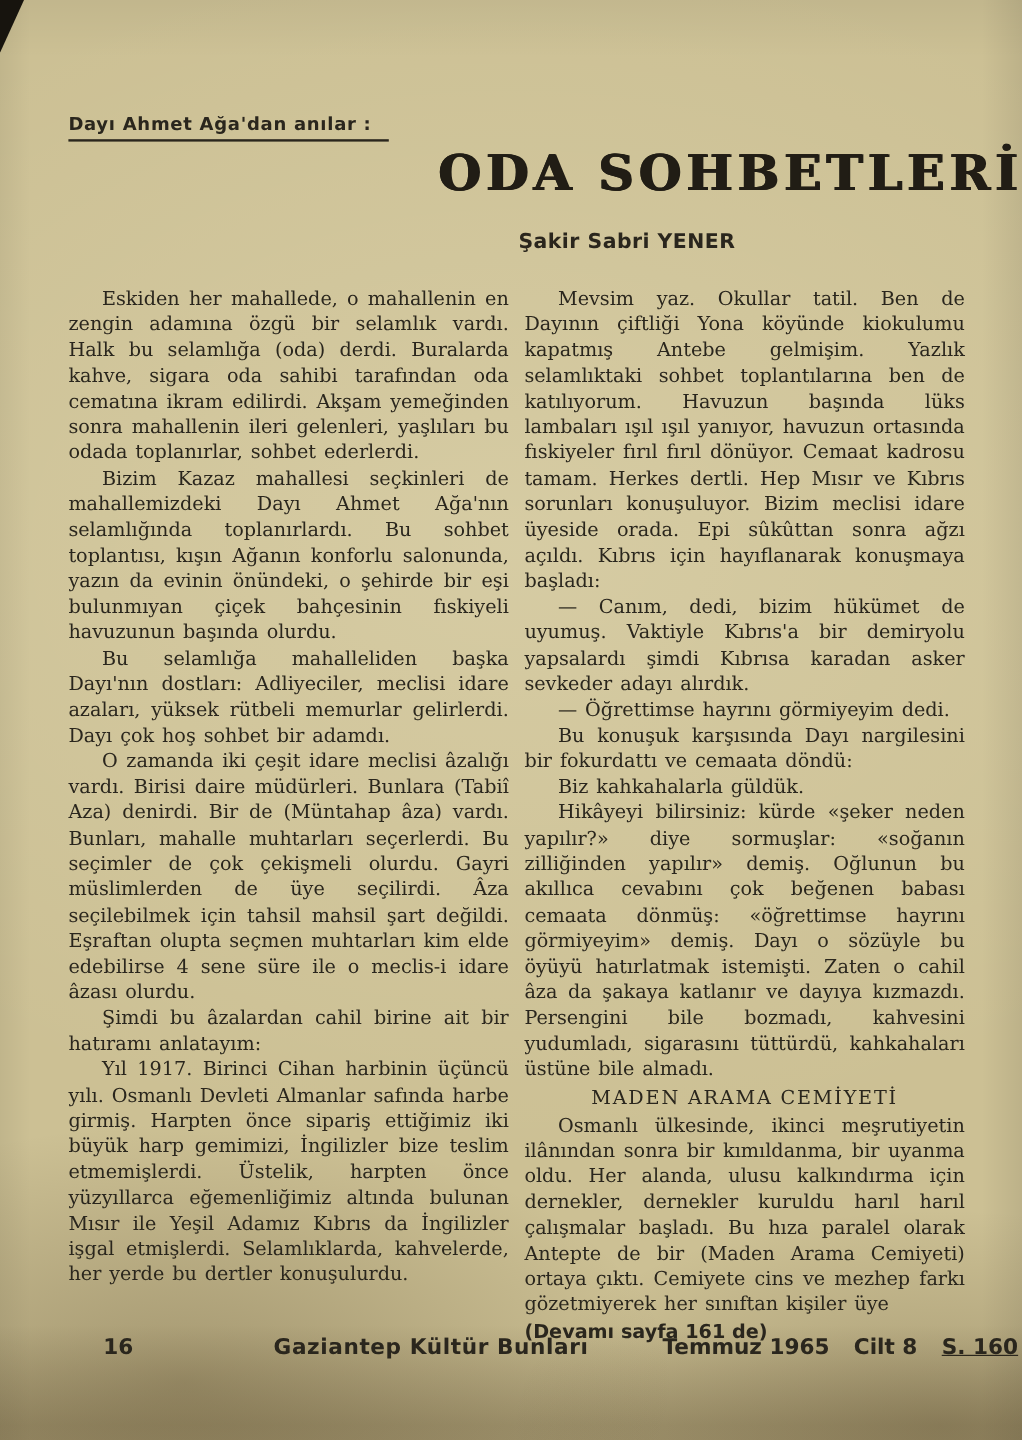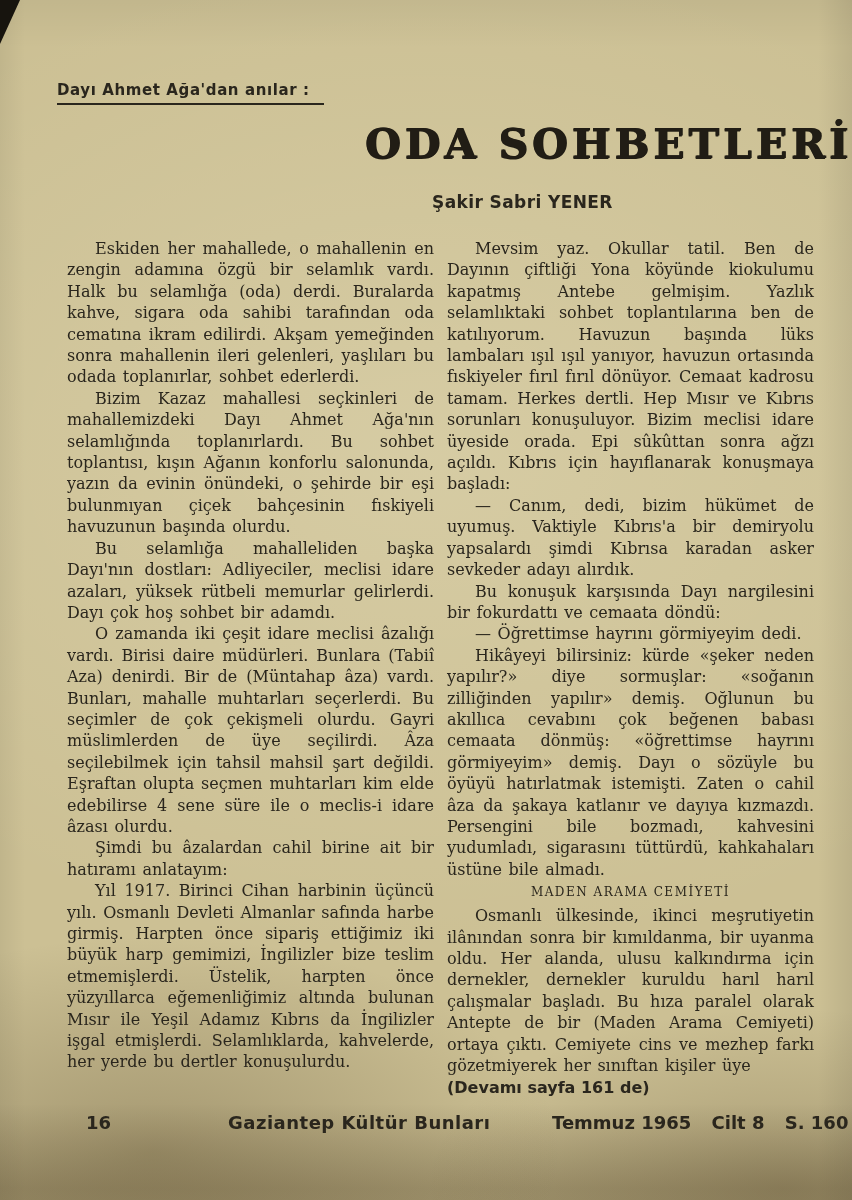--- a/index.html
+++ b/index.html
@@ -17,21 +17,21 @@
       var(--paper, #ccc094);
     color: var(--ink, #2a261d);
     font-family: "DejaVu Serif", serif;
   }
   .corner-mark {
     position: absolute; top: 0; left: 0;
     width: 20px; height: 44px;
     background: #17140e;
     clip-path: polygon(0 0, 100% 0, 0 100%);
   }
-  .kicker-wrap { position: absolute; top: 80px; left: 57px; }
+  .kicker-wrap { position: absolute; top: 93px; left: 57px; }
   .kicker {
     display: inline-block;
     font-family: "DejaVu Sans", sans-serif;
     font-weight: bold;
     font-size: 15px;
     letter-spacing: 0.6px;
     padding-bottom: 4px;
     padding-right: 14px;
     border-bottom: 2.5px solid var(--ink, #2a261d);
   }
@@ -52,34 +52,33 @@
     font-family: "DejaVu Sans", sans-serif;
     font-weight: bold;
     font-size: 17px;
     letter-spacing: 0.4px;
   }
   .columns {
     position: absolute; top: 238px; left: 57px;
     width: 748px;
     display: flex;
     gap: 13px;
-    margin-left: 10px;
   }
   .col { width: 367px; }
   .block-p {
     margin: 0;
     font-size: 16px;
     line-height: 21.4px;
     text-align: justify;
     text-indent: 28px;
     word-spacing: 1.5px;
   }
   .block-h2 {
     margin: 1px 0 1px 0;
-    font-size: 12px;
+    font-size: 16px;
     font-weight: normal;
     letter-spacing: 1.5px;
     text-align: center;
     text-indent: 0;
     line-height: 23px;
   }
   .block-center-bold {
     margin: 1px 0 0 0;
     font-family: "DejaVu Sans", sans-serif;
     font-weight: bold;
@@ -91,21 +90,21 @@
   .footer {
     position: absolute; top: 1112px; left: 0; width: 852px; height: 30px;
     font-family: "DejaVu Sans", sans-serif;
     font-weight: bold;
     font-size: 18px;
   }
   .footer .page-number { position: absolute; left: 86px; }
   .footer .publisher   { position: absolute; left: 228px; letter-spacing: 0.5px; }
   .footer .issue       { position: absolute; left: 552px; }
   .footer .issue span  { margin-right: 14px; }
-  .footer .issue span:last-child { margin-right: 0; }
+  .footer .issue span:last-child { margin-right: 0; text-decoration: underline; }
 </style>
 </head>
 <body>
 
 <div class="page" style="--paper: #ccc094; --ink: #2a261d;">
 
   <div class="corner-mark"></div>
 
   <div class="kicker-wrap">
     <span class="kicker">Dayı Ahmet Ağa'dan anılar :</span>
@@ -120,22 +119,23 @@
         <p class="block-p">Eskiden her mahallede, o mahallenin en zengin adamına özgü bir selamlık vardı. Halk bu selamlığa (oda) derdi. Buralarda kahve, sigara oda sahibi tarafından oda cematına ikram edilirdi. Akşam yemeğinden sonra mahallenin ileri gelenleri, yaşlıları bu odada toplanırlar, sohbet ederlerdi.</p>
         <p class="block-p">Bizim Kazaz mahallesi seçkinleri de mahallemizdeki Dayı Ahmet Ağa'nın selamlığında toplanırlardı. Bu sohbet toplantısı, kışın Ağanın konforlu salonunda, yazın da evinin önündeki, o şehirde bir eşi bulunmıyan çiçek bahçesinin fıskiyeli havuzunun başında olurdu.</p>
         <p class="block-p">Bu selamlığa mahalleliden başka Dayı'nın dostları: Adliyeciler, meclisi idare azaları, yüksek rütbeli memurlar gelirlerdi. Dayı çok hoş sohbet bir adamdı.</p>
         <p class="block-p">O zamanda iki çeşit idare meclisi âzalığı vardı. Birisi daire müdürleri. Bunlara (Tabiî Aza) denirdi. Bir de (Müntahap âza) vardı. Bunları, mahalle muhtarları seçerlerdi. Bu seçimler de çok çekişmeli olurdu. Gayri müslimlerden de üye seçilirdi. Âza seçilebilmek için tahsil mahsil şart değildi. Eşraftan olupta seçmen muhtarları kim elde edebilirse 4 sene süre ile o meclis-i idare âzası olurdu.</p>
         <p class="block-p">Şimdi bu âzalardan cahil birine ait bir hatıramı anlatayım:</p>
         <p class="block-p">Yıl 1917. Birinci Cihan harbinin üçüncü yılı. Osmanlı Devleti Almanlar safında harbe girmiş. Harpten önce sipariş ettiğimiz iki büyük harp gemimizi, İngilizler bize teslim etmemişlerdi. Üstelik, harpten önce yüzyıllarca eğemenliğimiz altında bulunan Mısır ile Yeşil Adamız Kıbrıs da İngilizler işgal etmişlerdi. Selamlıklarda, kahvelerde, her yerde bu dertler konuşulurdu.</p>
       </div>
     <div class="col" id="col-right">
         <p class="block-p">Mevsim yaz. Okullar tatil. Ben de Dayının çiftliği Yona köyünde kiokulumu kapatmış Antebe gelmişim. Yazlık selamlıktaki sohbet toplantılarına ben de katılıyorum. Havuzun başında lüks lambaları ışıl ışıl yanıyor, havuzun ortasında fıskiyeler fırıl fırıl dönüyor. Cemaat kadrosu tamam. Herkes dertli. Hep Mısır ve Kıbrıs sorunları konuşuluyor. Bizim meclisi idare üyeside orada. Epi sûkûttan sonra ağzı açıldı. Kıbrıs için hayıflanarak konuşmaya başladı:</p>
         <p class="block-p">— Canım, dedi, bizim hükümet de uyumuş. Vaktiyle Kıbrıs'a bir demiryolu yapsalardı şimdi Kıbrısa karadan asker sevkeder adayı alırdık.</p>
+        <p class="block-p">— Öğrettimse hayrını görmiyeyim dedi.</p>
         <p class="block-p">Bu konuşuk karşısında Dayı nargilesini bir fokurdattı ve cemaata döndü:</p>
-        <p class="block-p">— Öğrettimse hayrını görmiyeyim dedi.</p>
+        <p class="block-p">Biz kahkahalarla güldük.</p>
         <p class="block-p">Hikâyeyi bilirsiniz: kürde «şeker neden yapılır?» diye sormuşlar: «soğanın zilliğinden yapılır» demiş. Oğlunun bu akıllıca cevabını çok beğenen babası cemaata dönmüş: «öğrettimse hayrını görmiyeyim» demiş. Dayı o sözüyle bu öyüyü hatırlatmak istemişti. Zaten o cahil âza da şakaya katlanır ve dayıya kızmazdı. Persengini bile bozmadı, kahvesini yudumladı, sigarasını tüttürdü, kahkahaları üstüne bile almadı.</p>
         <h2 class="block-h2">MADEN ARAMA CEMİYETİ</h2>
         <p class="block-p">Osmanlı ülkesinde, ikinci meşrutiyetin ilânından sonra bir kımıldanma, bir uyanma oldu. Her alanda, ulusu kalkındırma için dernekler, dernekler kuruldu harıl harıl çalışmalar başladı. Bu hıza paralel olarak Antepte de bir (Maden Arama Cemiyeti) ortaya çıktı. Cemiyete cins ve mezhep farkı gözetmiyerek her sınıftan kişiler üye</p>
         <p class="block-center-bold">(Devamı sayfa 161 de)</p>
       </div>
   </div>
 
   <div class="footer">
     <span class="page-number">16</span>
     <span class="publisher">Gaziantep Kültür Bunları</span>

